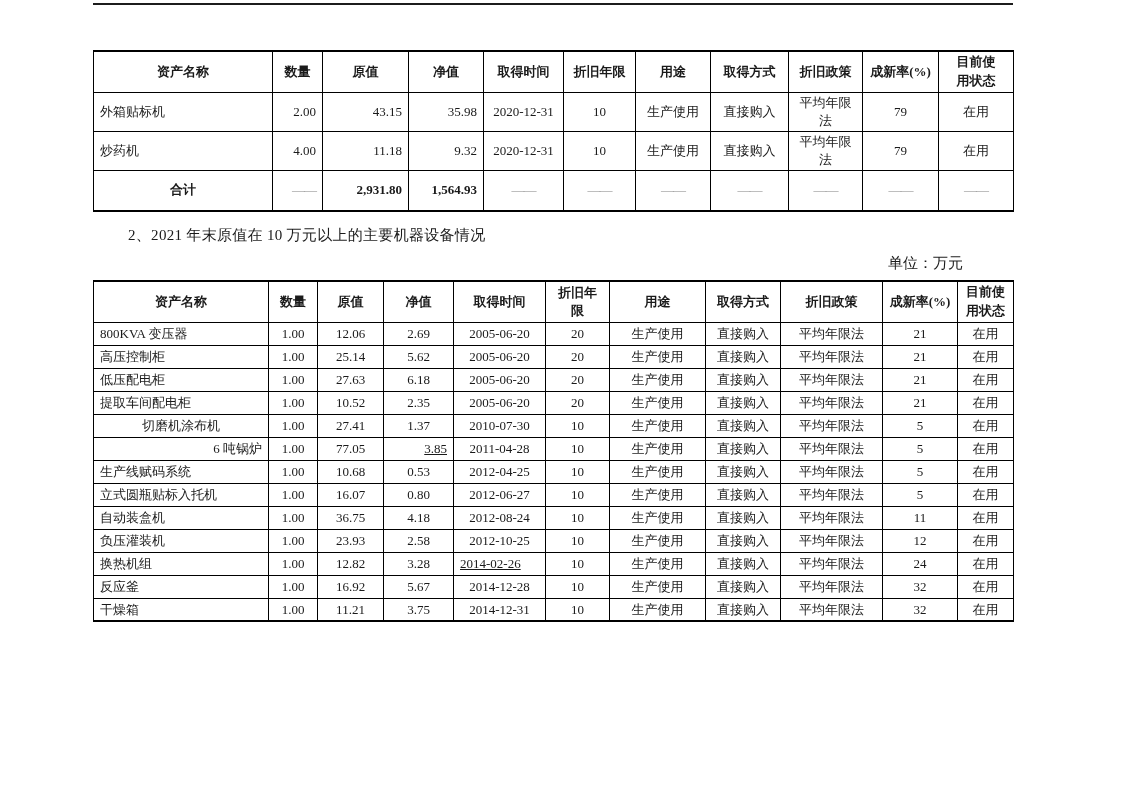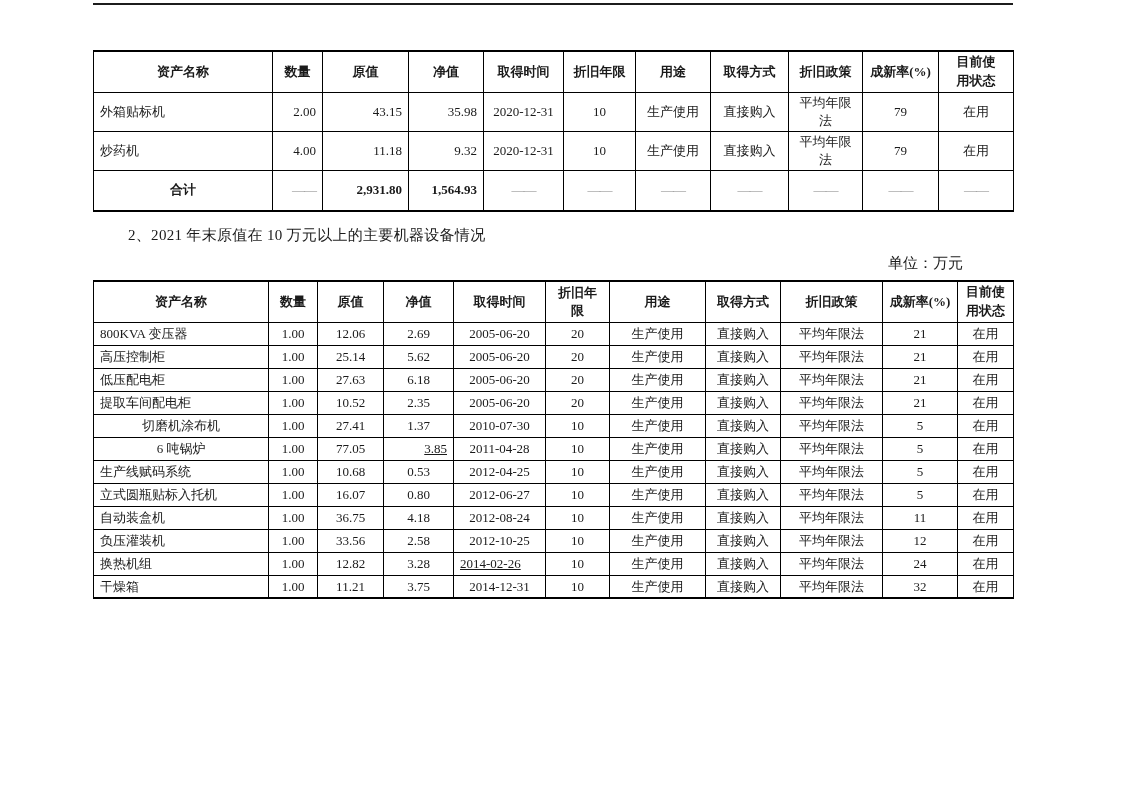--- a/index.html
+++ b/index.html
@@ -262,21 +262,21 @@
             <td style="text-align: center;">1.37</td>
             <td style="text-align: center;">2010-07-30</td>
             <td style="text-align: center;">10</td>
             <td style="text-align: center;">生产使用</td>
             <td style="text-align: center;">直接购入</td>
             <td style="text-align: center;">平均年限法</td>
             <td style="text-align: center;">5</td>
             <td style="text-align: center;">在用</td>
           </tr>
           <tr>
-            <td style="text-align: center;">6 吨锅炉</td>
+            <td style="text-align: right;">6 吨锅炉</td>
             <td style="text-align: center;">1.00</td>
             <td style="text-align: center;">77.05</td>
             <td style="text-align: right; text-decoration: underline;">3.85</td>
             <td style="text-align: center;">2011-04-28</td>
             <td style="text-align: center;">10</td>
             <td style="text-align: center;">生产使用</td>
             <td style="text-align: center;">直接购入</td>
             <td style="text-align: center;">平均年限法</td>
             <td style="text-align: center;">5</td>
             <td style="text-align: center;">在用</td>
@@ -316,21 +316,21 @@
             <td style="text-align: center;">10</td>
             <td style="text-align: center;">生产使用</td>
             <td style="text-align: center;">直接购入</td>
             <td style="text-align: center;">平均年限法</td>
             <td style="text-align: center;">11</td>
             <td style="text-align: center;">在用</td>
           </tr>
           <tr>
             <td style="text-align: left;">负压灌装机</td>
             <td style="text-align: center;">1.00</td>
-            <td style="text-align: center;">33.56</td>
+            <td style="text-align: center;">23.93</td>
             <td style="text-align: center;">2.58</td>
             <td style="text-align: center;">2012-10-25</td>
             <td style="text-align: center;">10</td>
             <td style="text-align: center;">生产使用</td>
             <td style="text-align: center;">直接购入</td>
             <td style="text-align: center;">平均年限法</td>
             <td style="text-align: center;">12</td>
             <td style="text-align: center;">在用</td>
           </tr>
           <tr>
@@ -340,20 +340,33 @@
             <td style="text-align: center;">3.28</td>
             <td style="text-align: left; text-decoration: underline;">2014-02-26</td>
             <td style="text-align: center;">10</td>
             <td style="text-align: center;">生产使用</td>
             <td style="text-align: center;">直接购入</td>
             <td style="text-align: center;">平均年限法</td>
             <td style="text-align: center;">24</td>
             <td style="text-align: center;">在用</td>
           </tr>
           <tr>
+            <td style="text-align: left;">反应釜</td>
+            <td style="text-align: center;">1.00</td>
+            <td style="text-align: center;">16.92</td>
+            <td style="text-align: center;">5.67</td>
+            <td style="text-align: center;">2014-12-28</td>
+            <td style="text-align: center;">10</td>
+            <td style="text-align: center;">生产使用</td>
+            <td style="text-align: center;">直接购入</td>
+            <td style="text-align: center;">平均年限法</td>
+            <td style="text-align: center;">32</td>
+            <td style="text-align: center;">在用</td>
+          </tr>
+          <tr>
             <td style="text-align: left;">干燥箱</td>
             <td style="text-align: center;">1.00</td>
             <td style="text-align: center;">11.21</td>
             <td style="text-align: center;">3.75</td>
             <td style="text-align: center;">2014-12-31</td>
             <td style="text-align: center;">10</td>
             <td style="text-align: center;">生产使用</td>
             <td style="text-align: center;">直接购入</td>
             <td style="text-align: center;">平均年限法</td>
             <td style="text-align: center;">32</td>

